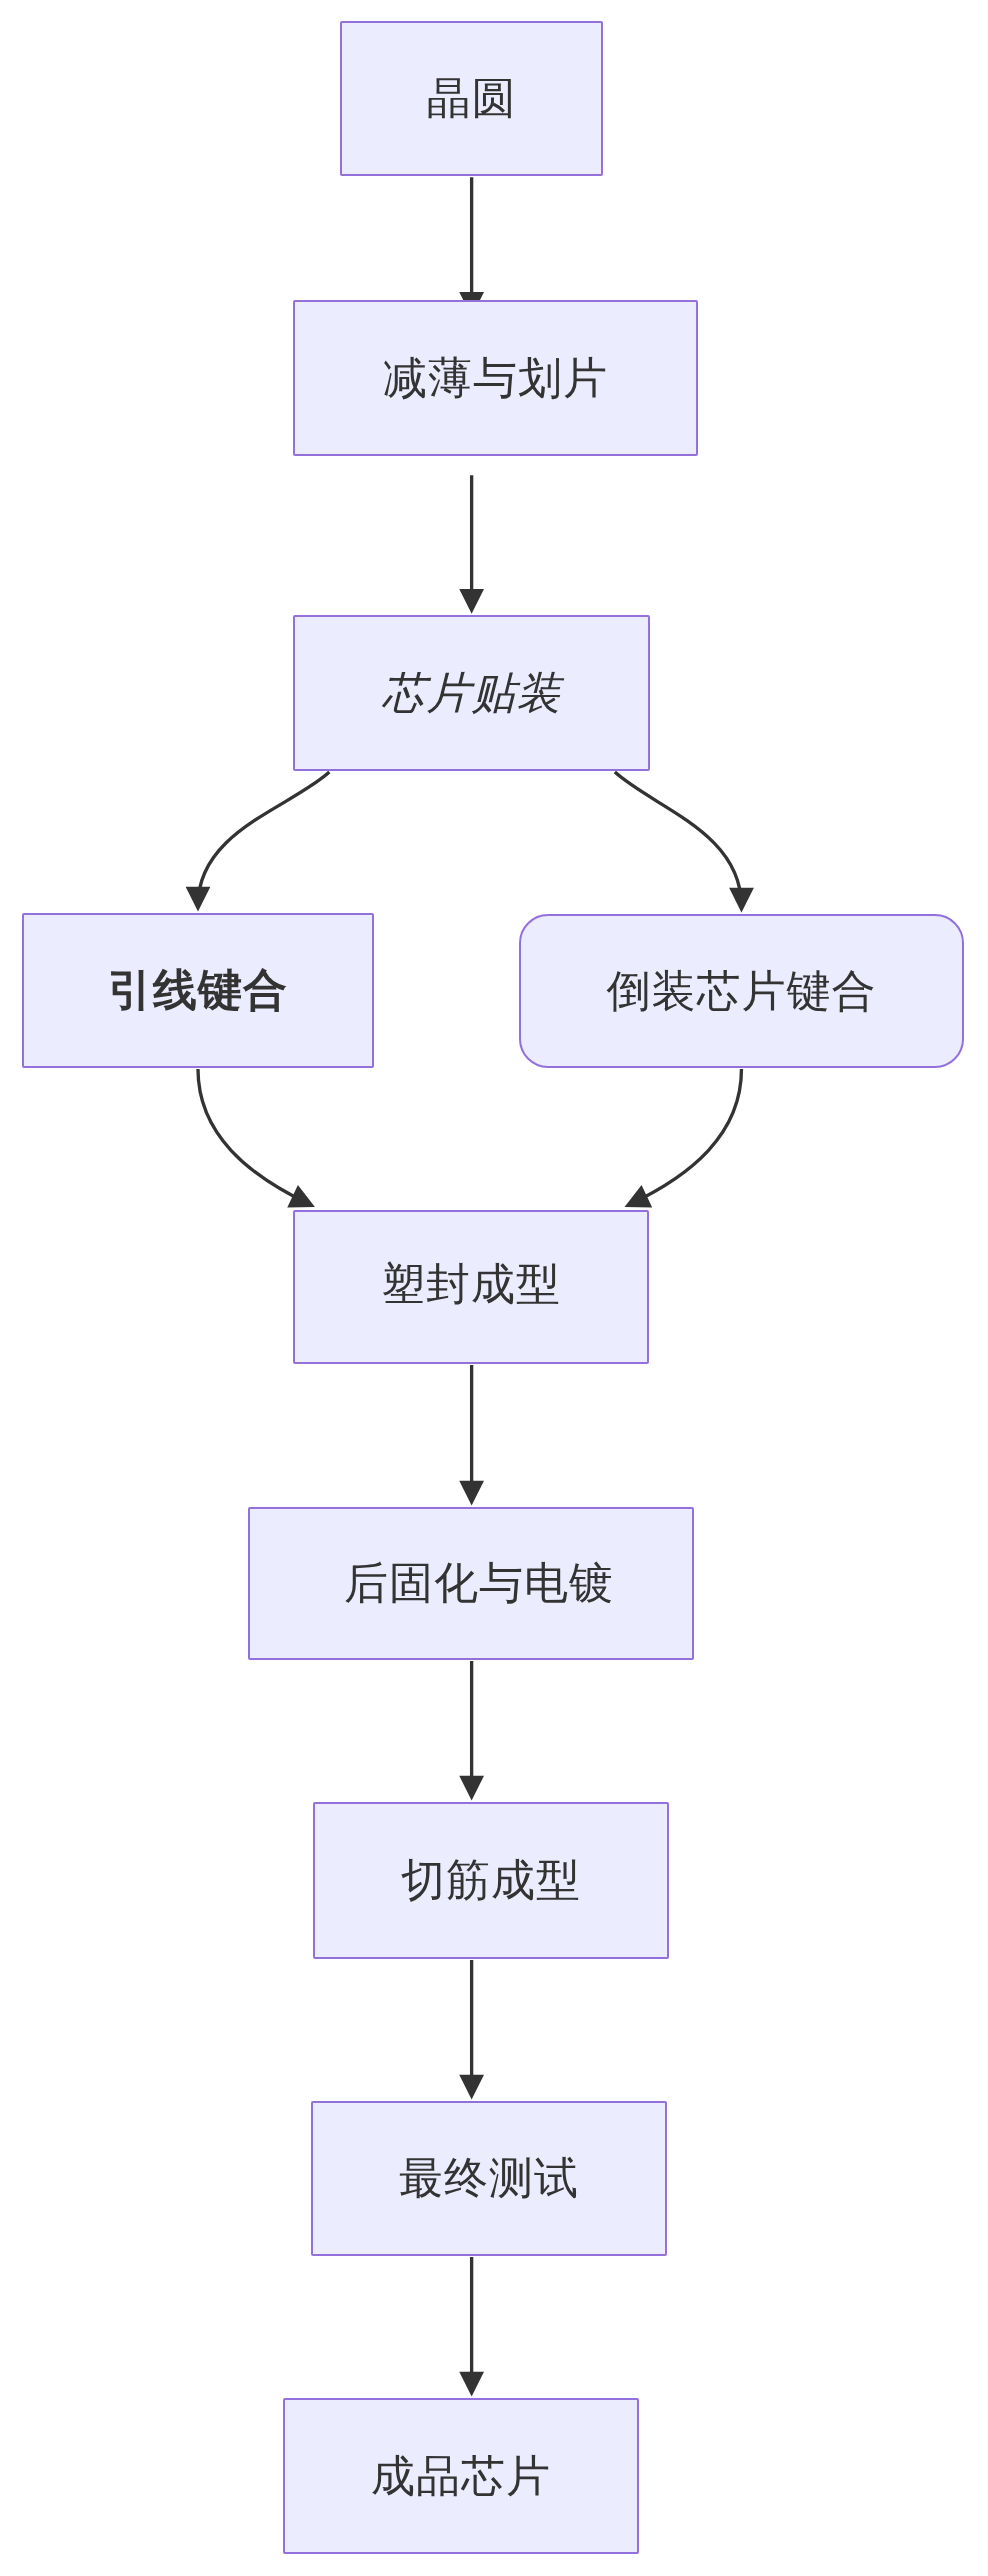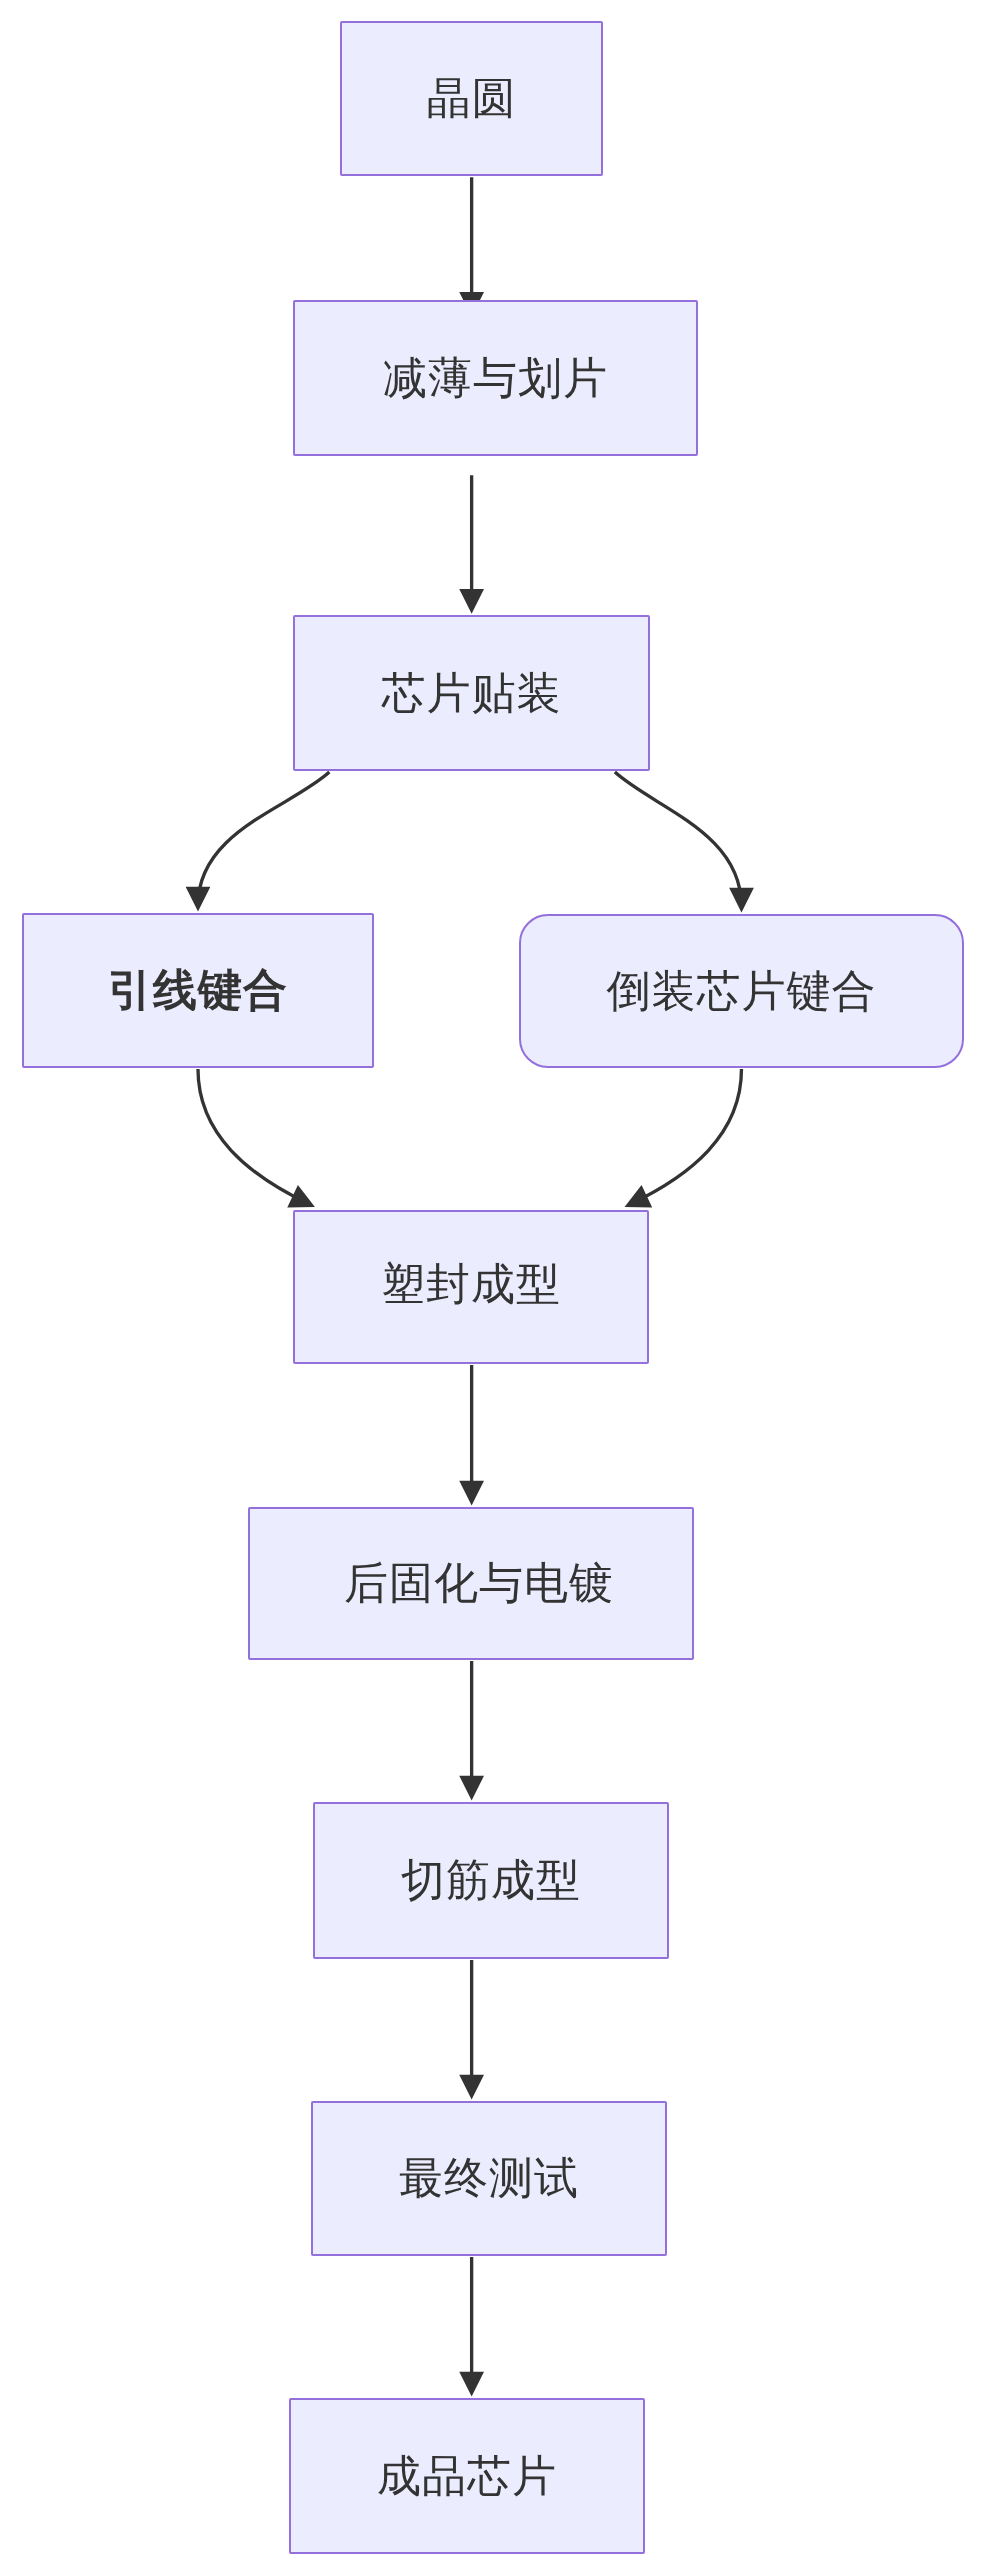--- a/index.html
+++ b/index.html
@@ -75,39 +75,39 @@
         <path class="edge" d="M495.5,2371 L495.5,2511" marker-end="url(#arrowhead)"></path>
       </g>
   </svg>
   <div>
       <div class="node" style="left: 340px; top: 21px; width: 263px; height: 155px;">
         <span class="node-label">晶圆</span>
       </div>
       <div class="node" style="left: 269px; top: 300px; width: 405px; height: 156px; margin-left: 24px;">
         <span class="node-label">减薄与划片</span>
       </div>
-      <div class="node" style="left: 293px; top: 615px; width: 357px; height: 156px;">
+      <div class="node" style="left: 293px; top: 615px; width: 357px; height: 156px; font-style: italic;">
         <span class="node-label">芯片贴装</span>
       </div>
       <div class="node" style="left: 22px; top: 913px; width: 352px; height: 155px; font-weight: bold;">
         <span class="node-label">引线键合</span>
       </div>
       <div class="node" style="left: 519px; top: 914px; width: 445px; height: 154px; border-radius: 29px;">
         <span class="node-label">倒装芯片键合</span>
       </div>
       <div class="node" style="left: 293px; top: 1210px; width: 356px; height: 154px; font-family: Liberation Mono, monospace;">
         <span class="node-label">塑封成型</span>
       </div>
       <div class="node" style="left: 248px; top: 1507px; width: 446px; height: 153px; padding-left: 16px;">
         <span class="node-label">后固化与电镀</span>
       </div>
       <div class="node" style="left: 293px; top: 1802px; width: 356px; height: 157px; margin-left: 20px;">
         <span class="node-label">切筋成型</span>
       </div>
       <div class="node" style="left: 311px; top: 2101px; width: 356px; height: 155px;">
         <span class="node-label">最终测试</span>
       </div>
-      <div class="node" style="left: 289px; top: 2398px; width: 356px; height: 156px;">
+      <div class="node" style="left: 283px; top: 2398px; width: 356px; height: 156px;">
         <span class="node-label">成品芯片</span>
       </div>
     </div>
 </div>
 
 
 </body></html>

